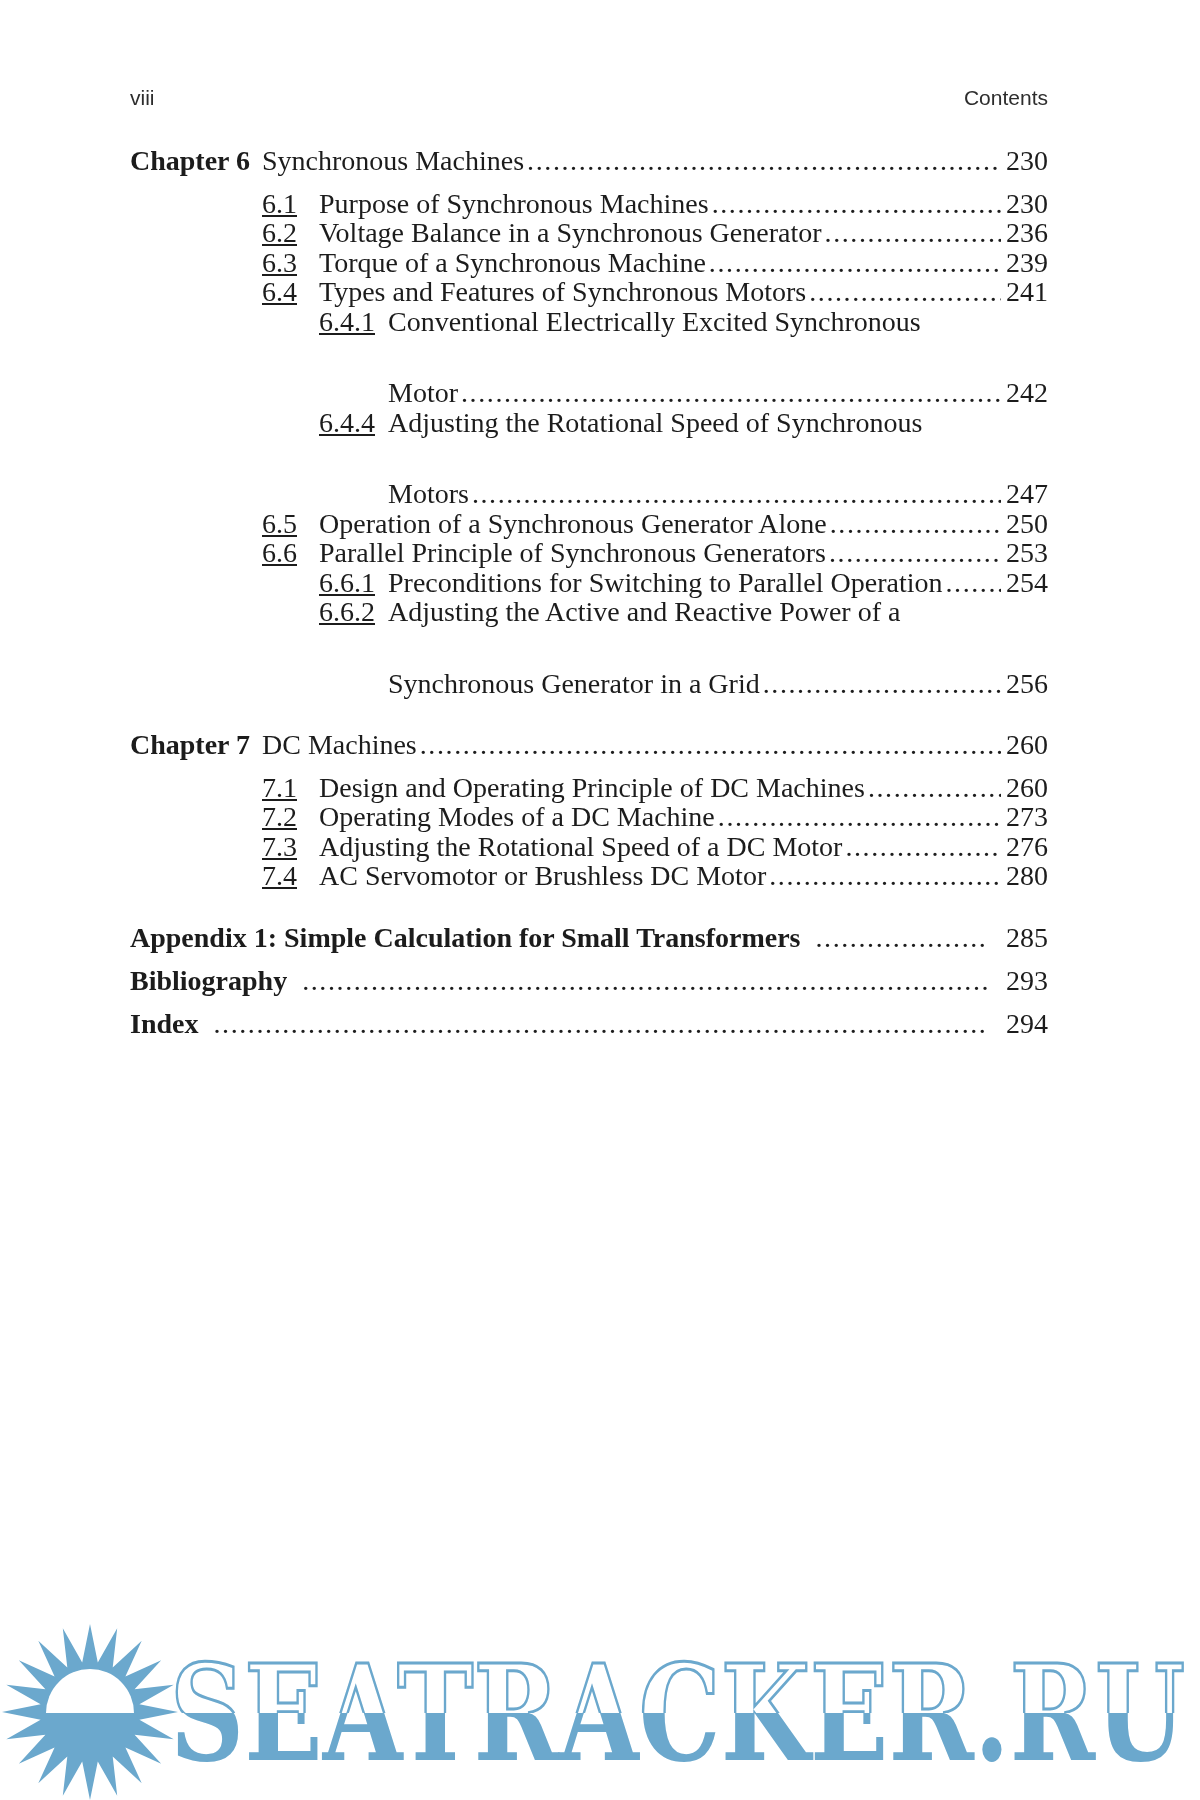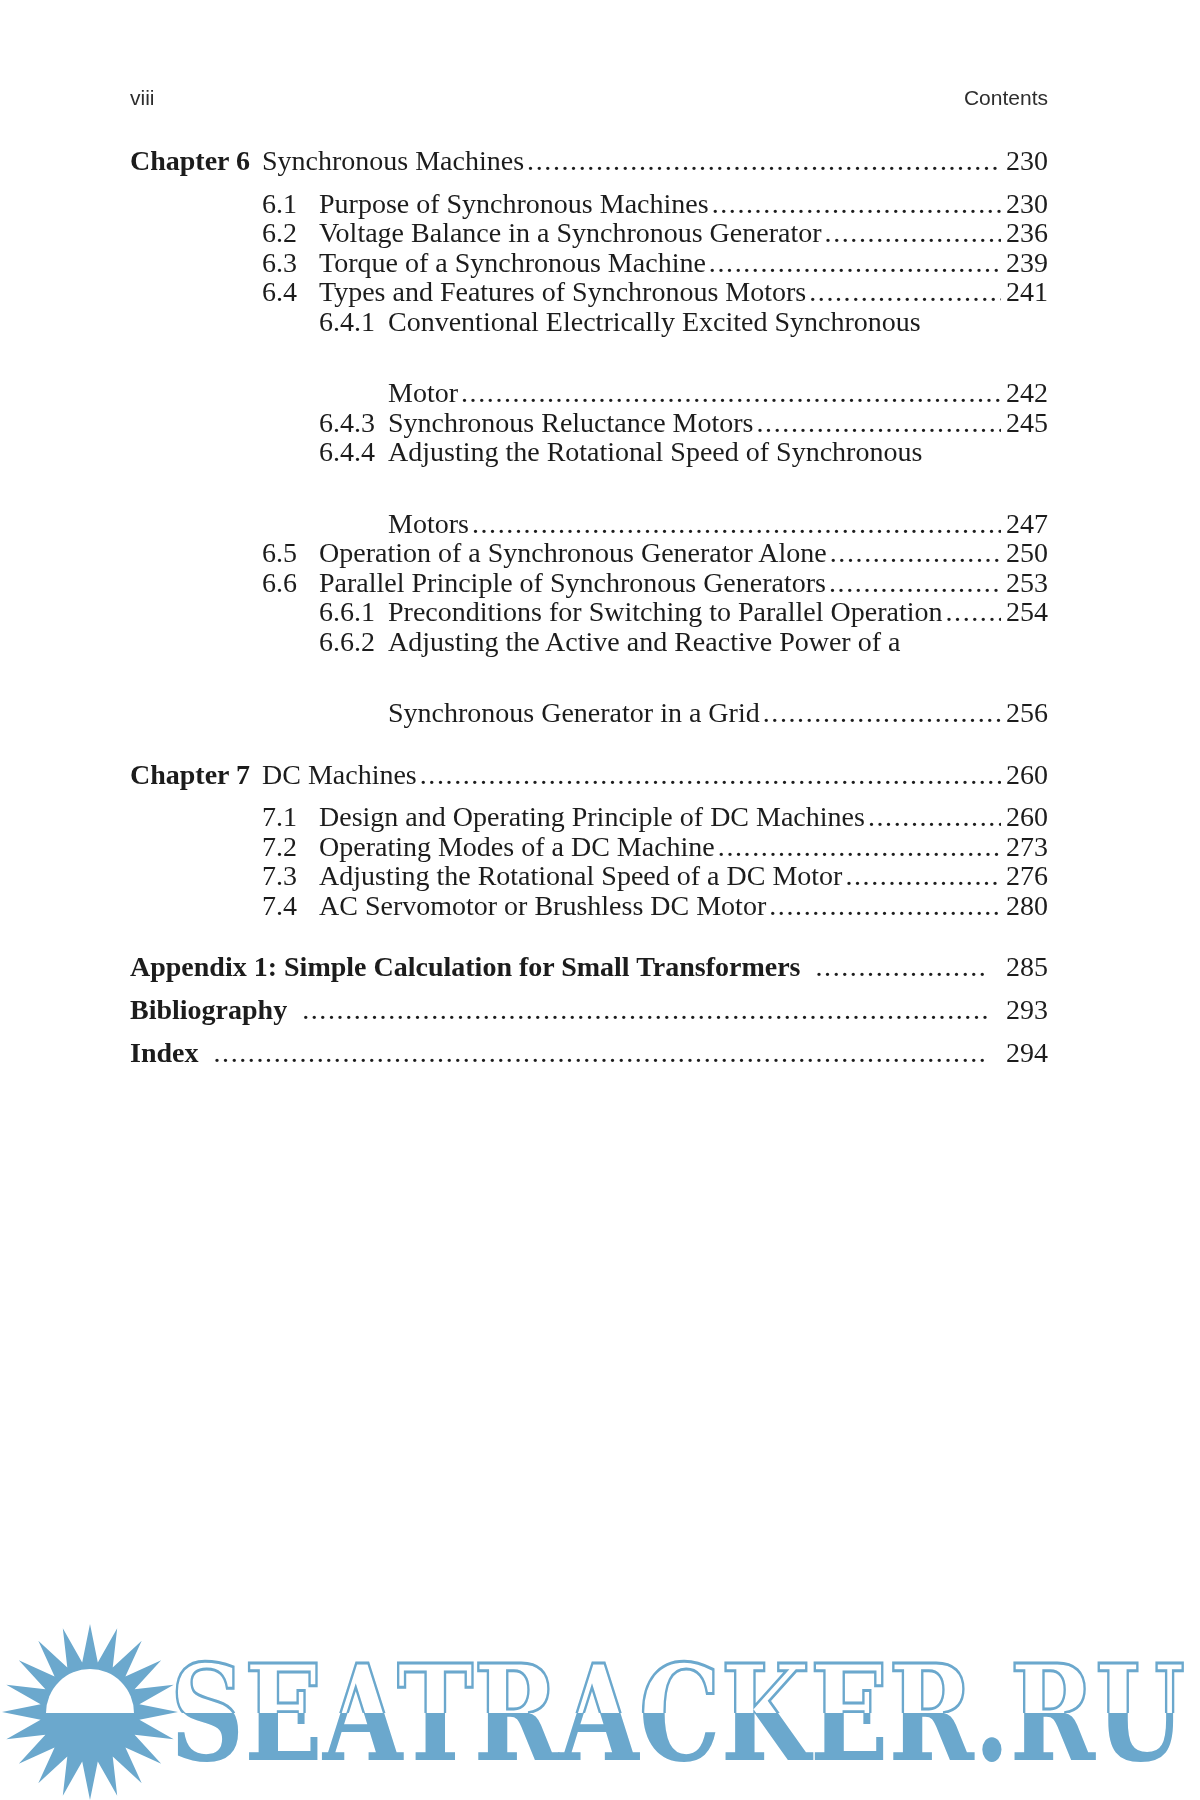--- a/index.html
+++ b/index.html
@@ -9,21 +9,21 @@
   }
   .page-header{
     display:flex;justify-content:space-between;align-items:flex-start;
     margin:86px 152px 0 130px;
     font-family:"Liberation Sans", sans-serif;
     font-size:21px;line-height:24px;color:#2d2d2d;
   }
   .toc{margin:36px 152px 0 130px;font-size:28px;}
   .row{display:flex;align-items:baseline;line-height:29.5px;}
   .t{white-space:nowrap;}
-  .num{flex:none;white-space:nowrap;}
+  .num{flex:none;white-space:nowrap;text-decoration:underline;}
   .leader{flex:1 1 auto;overflow:hidden;white-space:nowrap;margin:0 5px 0 3px;min-width:6px;}
   .leader::after{
     content:"..........................................................................................................................................................................";
     letter-spacing:1.6px;
   }
   .pg{white-space:nowrap;flex:none;}
   .chapter-row{margin-bottom:13px;}
   .ch-label{width:132px;flex:none;font-weight:bold;}
   .entries{margin-left:132px;}
   .chapter-block{margin-bottom:32px;}
@@ -81,26 +81,20 @@
         <div class="row entry lvl2">
           <span class="num">6.4.1</span>
           <span class="t">Conventional Electrically Excited Synchronous</span>
         </div>
         <div class="row entry cont2">
           <span class="t">Motor</span>
           <span class="leader"></span>
           <span class="pg">242</span>
         </div>
         <div class="row entry lvl2">
-          <span class="num">6.4.3</span>
-          <span class="t">Synchronous Reluctance Motors</span>
-          <span class="leader"></span>
-          <span class="pg">245</span>
-        </div>
-        <div class="row entry lvl2">
           <span class="num">6.4.4</span>
           <span class="t">Adjusting the Rotational Speed of Synchronous</span>
         </div>
         <div class="row entry cont2">
           <span class="t">Motors</span>
           <span class="leader"></span>
           <span class="pg">247</span>
         </div>
         <div class="row entry lvl1">
           <span class="num">6.5</span>

